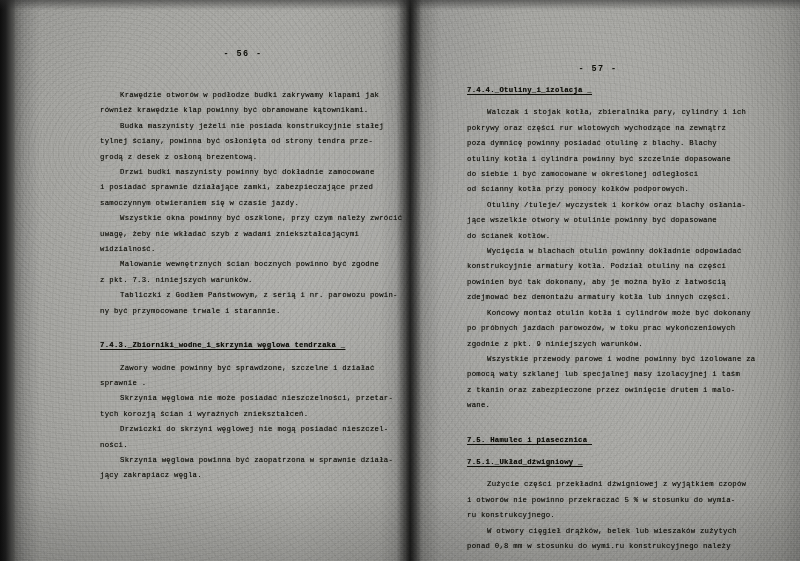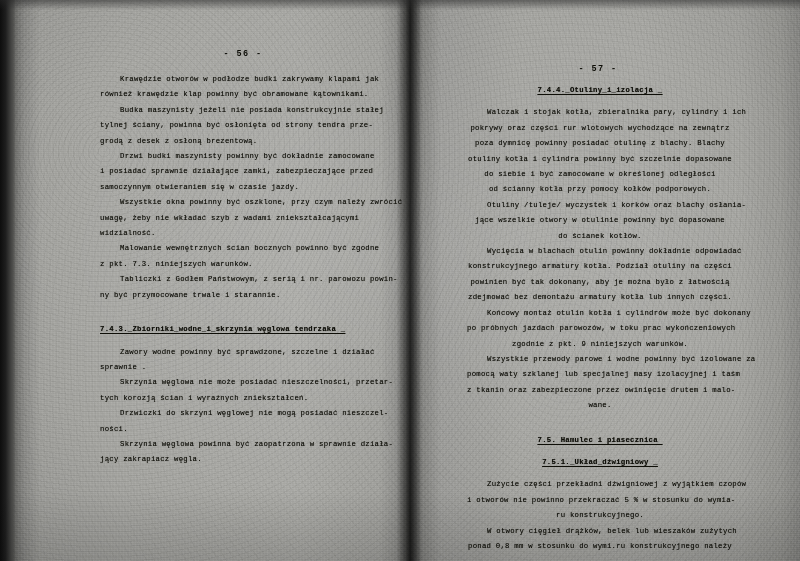--- a/index.html
+++ b/index.html
@@ -59,28 +59,28 @@
   }
   #page-left  { left: 76px;  top: 37px; width: 334px; height: 478px; }
   #page-right { left: 447px; top: 52px; width: 302px; height: 481px; }
 
   .page-number {
     text-align: center;
     font-size: 8.5px;
     letter-spacing: 1.4px;
     font-weight: bold;
     margin-top: 12px;
-    margin-bottom: 13px;
+    margin-bottom: 29px;
   }
   #page-right .page-number { margin-bottom: 9px; }
 
   .body {
     padding: 0 18px 0 24px;
   }
-  #page-right .body { padding: 0 16px 0 20px; text-align: center; }
+  #page-right .body { padding: 0 16px 0 20px; }
 
   .line {
     font-size: 7.3px;
     line-height: 15.4px;
     letter-spacing: 0.25px;
     white-space: pre;
     font-weight: normal;
     text-shadow: 0 0 0.7px rgba(20,20,15,0.55);
   }
   .line.indent { text-indent: 20px; }
@@ -213,21 +213,21 @@
           </div>
           <div class=""></div>
           <div>
             <div class="line indent">Otuliny /tuleje/ wyczystek i korków oraz blachy osłania-</div>
             <div class="line">jące wszelkie otwory w otulinie powinny być dopasowane</div>
             <div class="line">do ścianek kotłów.</div>
           </div>
           <div class=""></div>
           <div>
             <div class="line indent">Wycięcia w blachach otulin powinny dokładnie odpowiadać</div>
-            <div class="line">konstrukcyjnego armatury kotła. Podział otuliny na części</div>
+            <div class="line">konstrukcyjnie armatury kotła. Podział otuliny na części</div>
             <div class="line">powinien być tak dokonany, aby je można było z łatwością</div>
             <div class="line">zdejmować bez demontażu armatury kotła lub innych części.</div>
           </div>
           <div class=""></div>
           <div>
             <div class="line indent">Końcowy montaż otulin kotła i cylindrów może być dokonany</div>
             <div class="line">po próbnych jazdach parowozów, w toku prac wykończeniowych</div>
             <div class="line">zgodnie z pkt. 9 niniejszych warunków.</div>
           </div>
           <div class=""></div>

